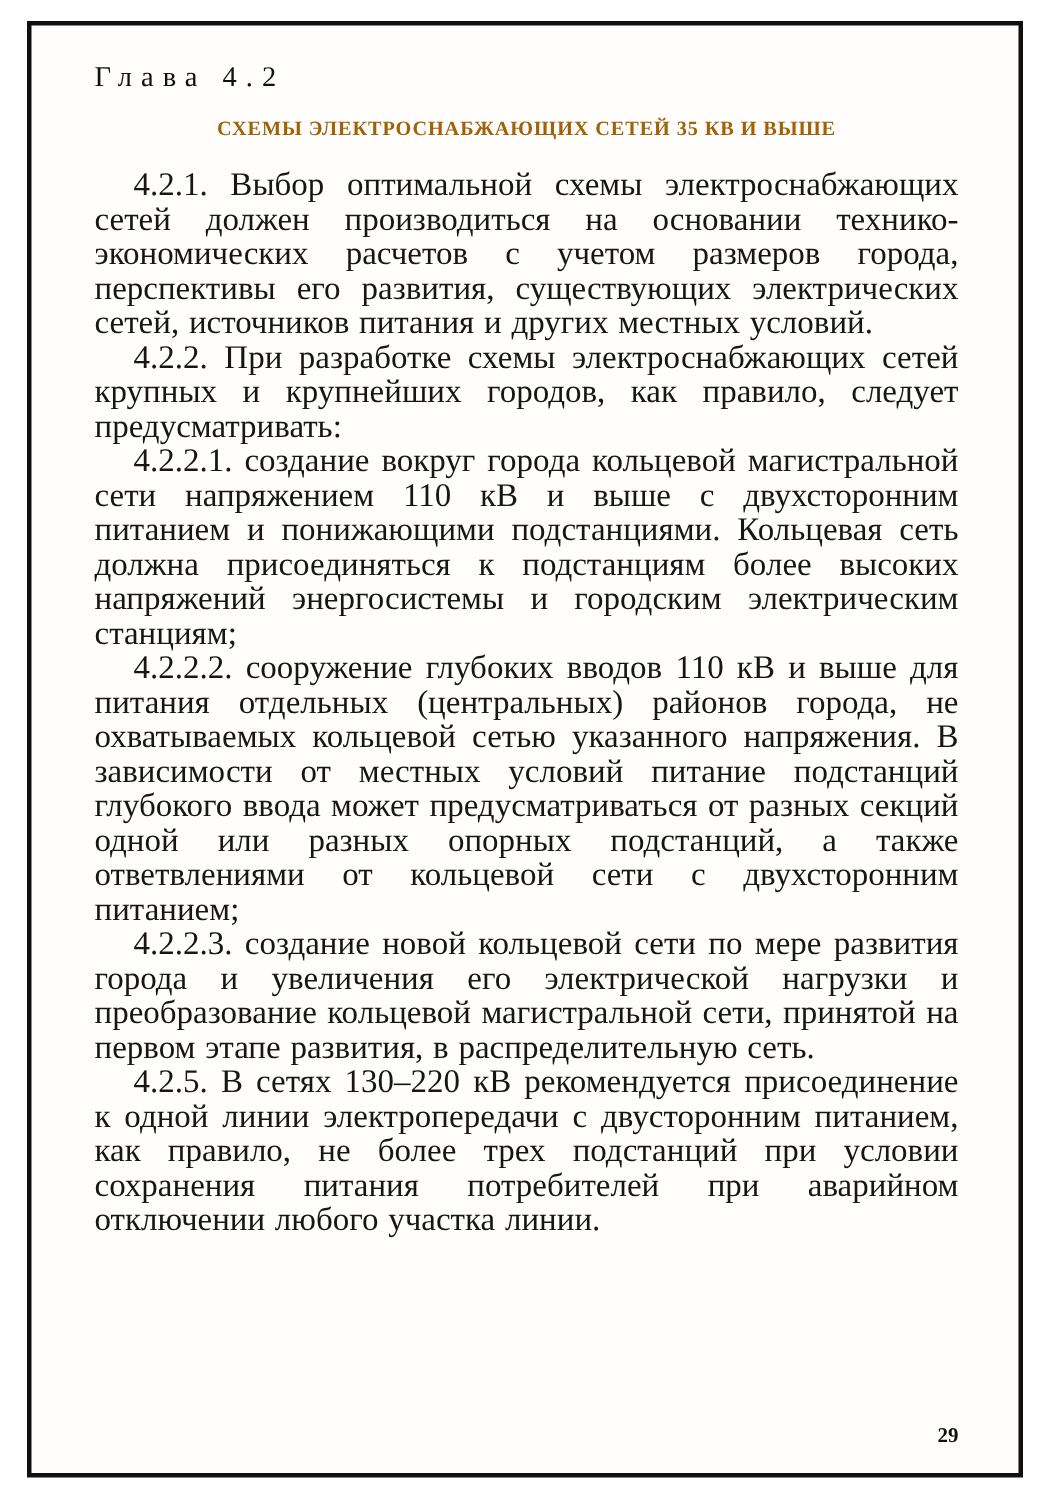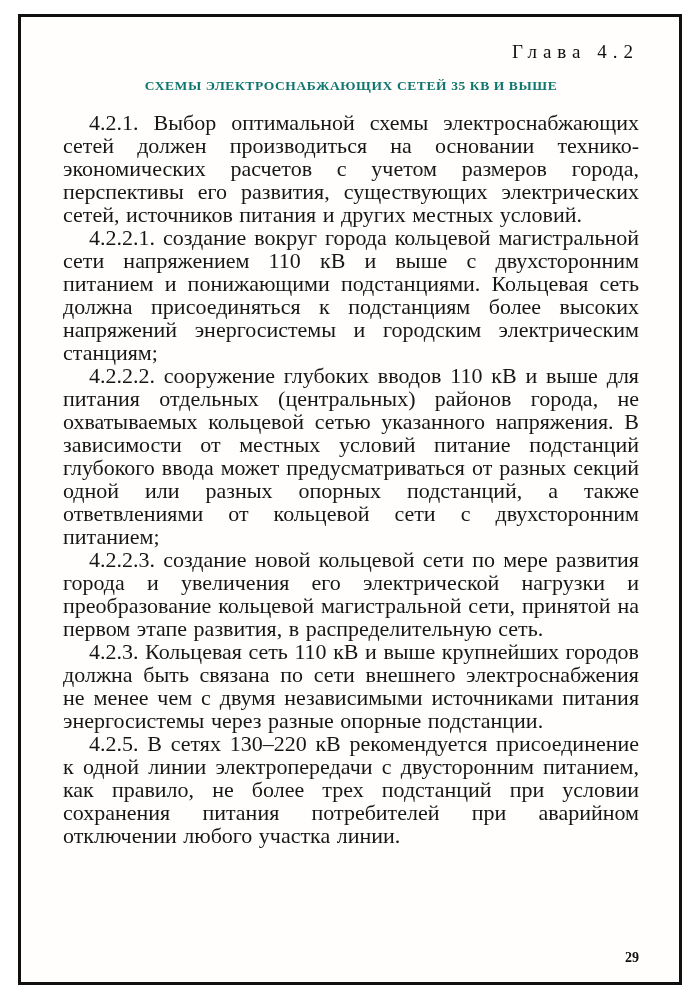--- a/index.html
+++ b/index.html
@@ -21,33 +21,33 @@
     top: 14px;
     right: 18px;
     bottom: 15px;
     border: 3px solid #101010;
     background: #fffefd;
     box-sizing: border-box;
     padding: 20px 40px 40px 42px;
   }
   .chapter-heading {
     margin: 4px 0 0 0;
-    text-align: right;
+    text-align: left;
     font-size: 19px;
     font-weight: normal;
     letter-spacing: 6px;
     color: #101010;
   }
   .section-heading {
     margin: 15px 0 17px 0;
     text-align: center;
     font-size: 13.5px;
     font-weight: bold;
     letter-spacing: 0.6px;
-    color: #0f766e;
+    color: #a16207;
   }
   .body-text p {
     margin: 0;
     text-align: justify;
     text-indent: 26px;
     font-size: 22px;
     line-height: 23px;
     word-spacing: 1px;
     color: #161616;
   }
@@ -65,22 +65,22 @@
 <body>
 
 <div class="page-frame">
 
   <h1 class="chapter-heading">Глава 4.2</h1>
 
   <h2 class="section-heading">СХЕМЫ ЭЛЕКТРОСНАБЖАЮЩИХ СЕТЕЙ 35 КВ И ВЫШЕ</h2>
 
   <div class="body-text">
     <p>4.2.1. Выбор оптимальной схемы электроснабжающих сетей должен производиться на основании технико-экономических расчетов с учетом размеров города, перспективы его развития, существующих электрических сетей, источников питания и других местных условий.</p>
+    <p>4.2.2. При разработке схемы электроснабжающих сетей крупных и крупнейших городов, как правило, следует предусматривать:</p>
     <p>4.2.2.1. создание вокруг города кольцевой магистральной сети напряжением 110 кВ и выше с двухсторонним питанием и понижающими подстанциями. Кольцевая сеть должна присоединяться к подстанциям более высоких напряжений энергосистемы и городским электрическим станциям;</p>
     <p>4.2.2.2. сооружение глубоких вводов 110 кВ и выше для питания отдельных (центральных) районов города, не охватываемых кольцевой сетью указанного напряжения. В зависимости от местных условий питание подстанций глубокого ввода может предусматриваться от разных секций одной или разных опорных подстанций, а также ответвлениями от кольцевой сети с двухсторонним питанием;</p>
     <p>4.2.2.3. создание новой кольцевой сети по мере развития города и увеличения его электрической нагрузки и преобразование кольцевой магистральной сети, принятой на первом этапе развития, в распределительную сеть.</p>
-    <p>4.2.3. Кольцевая сеть 110 кВ и выше крупнейших городов должна быть связана по сети внешнего электроснабжения не менее чем с двумя независимыми источниками питания энергосистемы через разные опорные подстанции.</p>
     <p>4.2.5. В сетях 130–220 кВ рекомендуется присоединение к одной линии электропередачи с двусторонним питанием, как правило, не более трех подстанций при условии сохранения питания потребителей при аварийном отключении любого участка линии.</p>
   </div>
 
   <div class="page-number">29</div>
 
 </div>
 
 </body></html>

